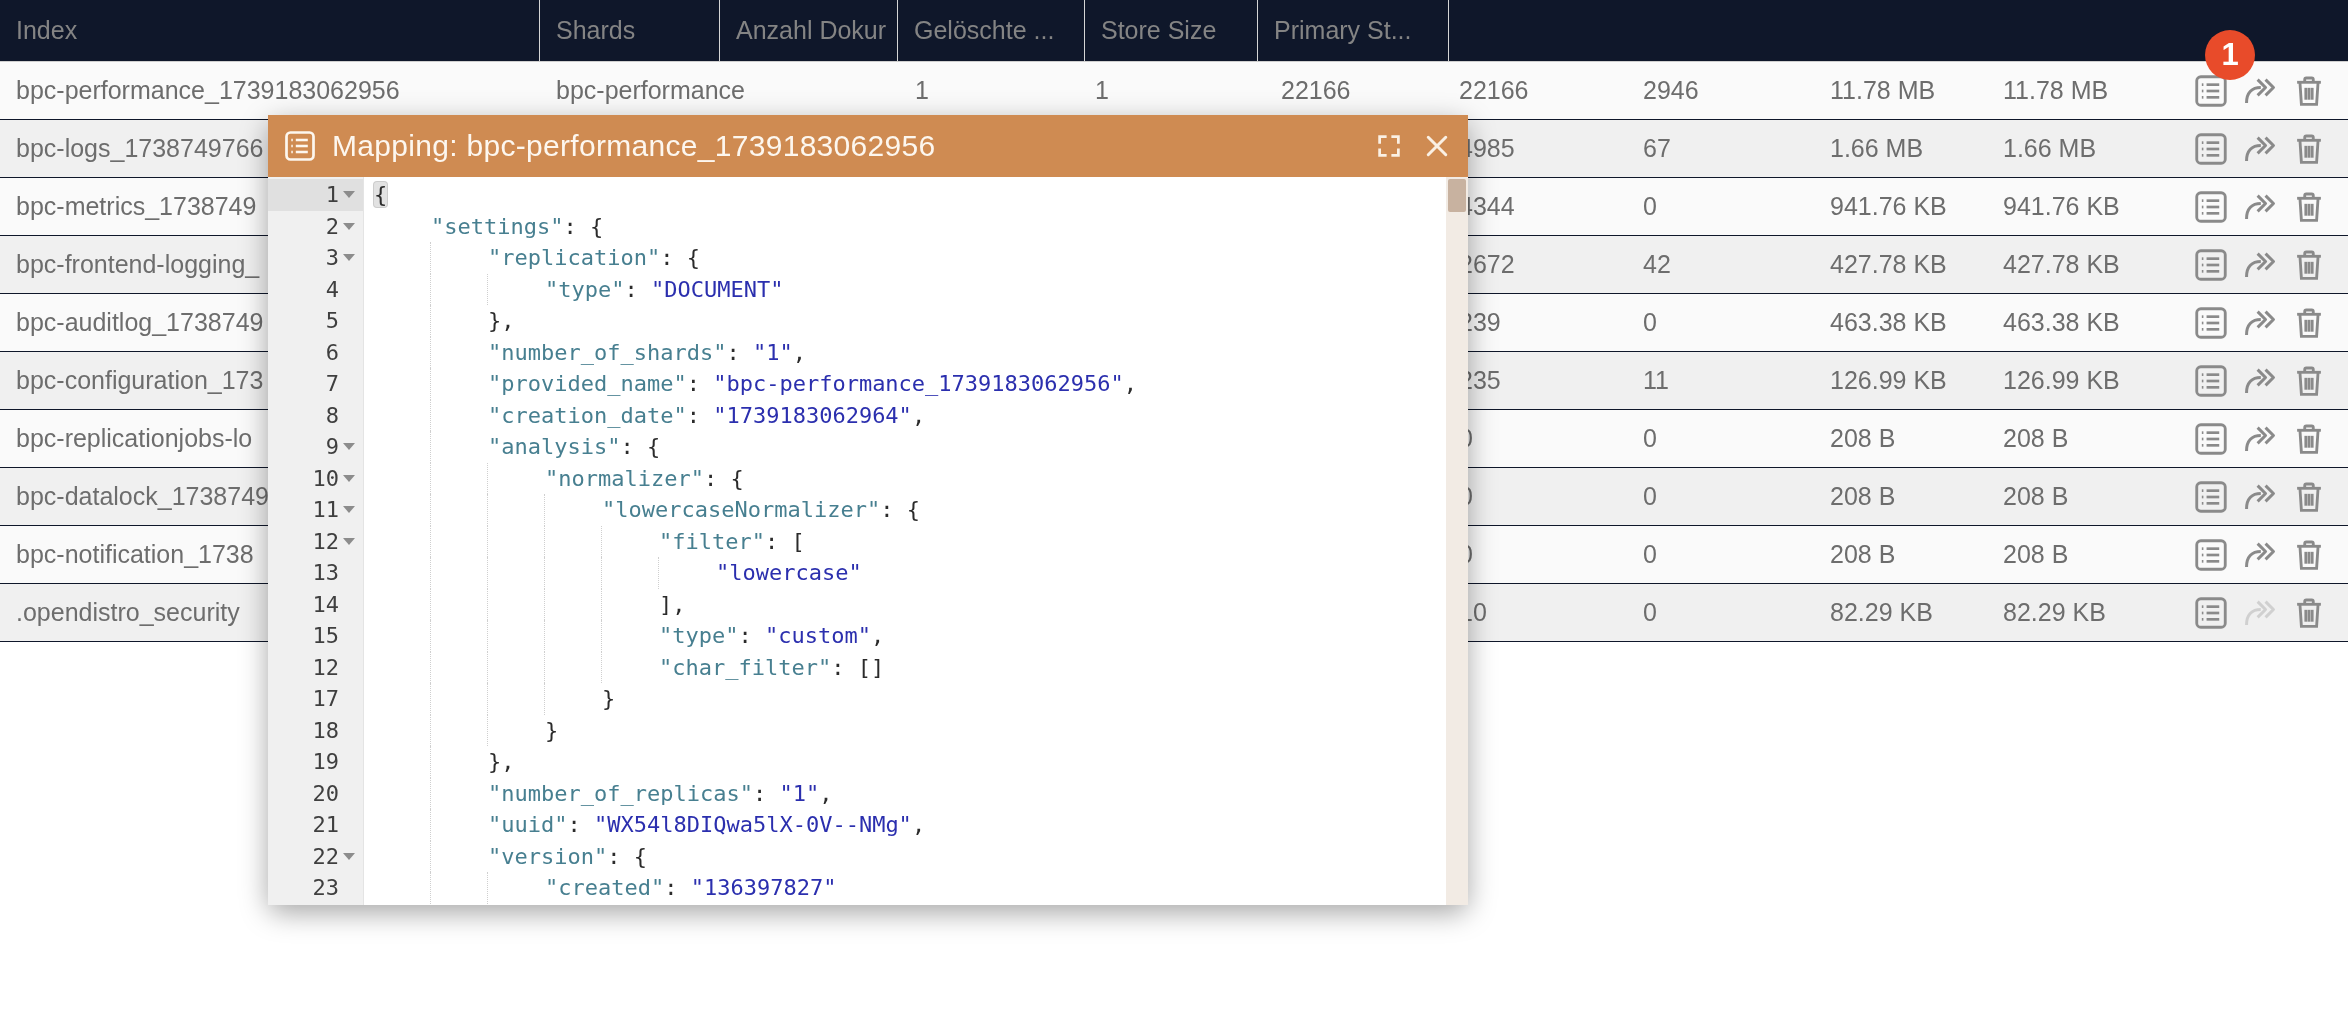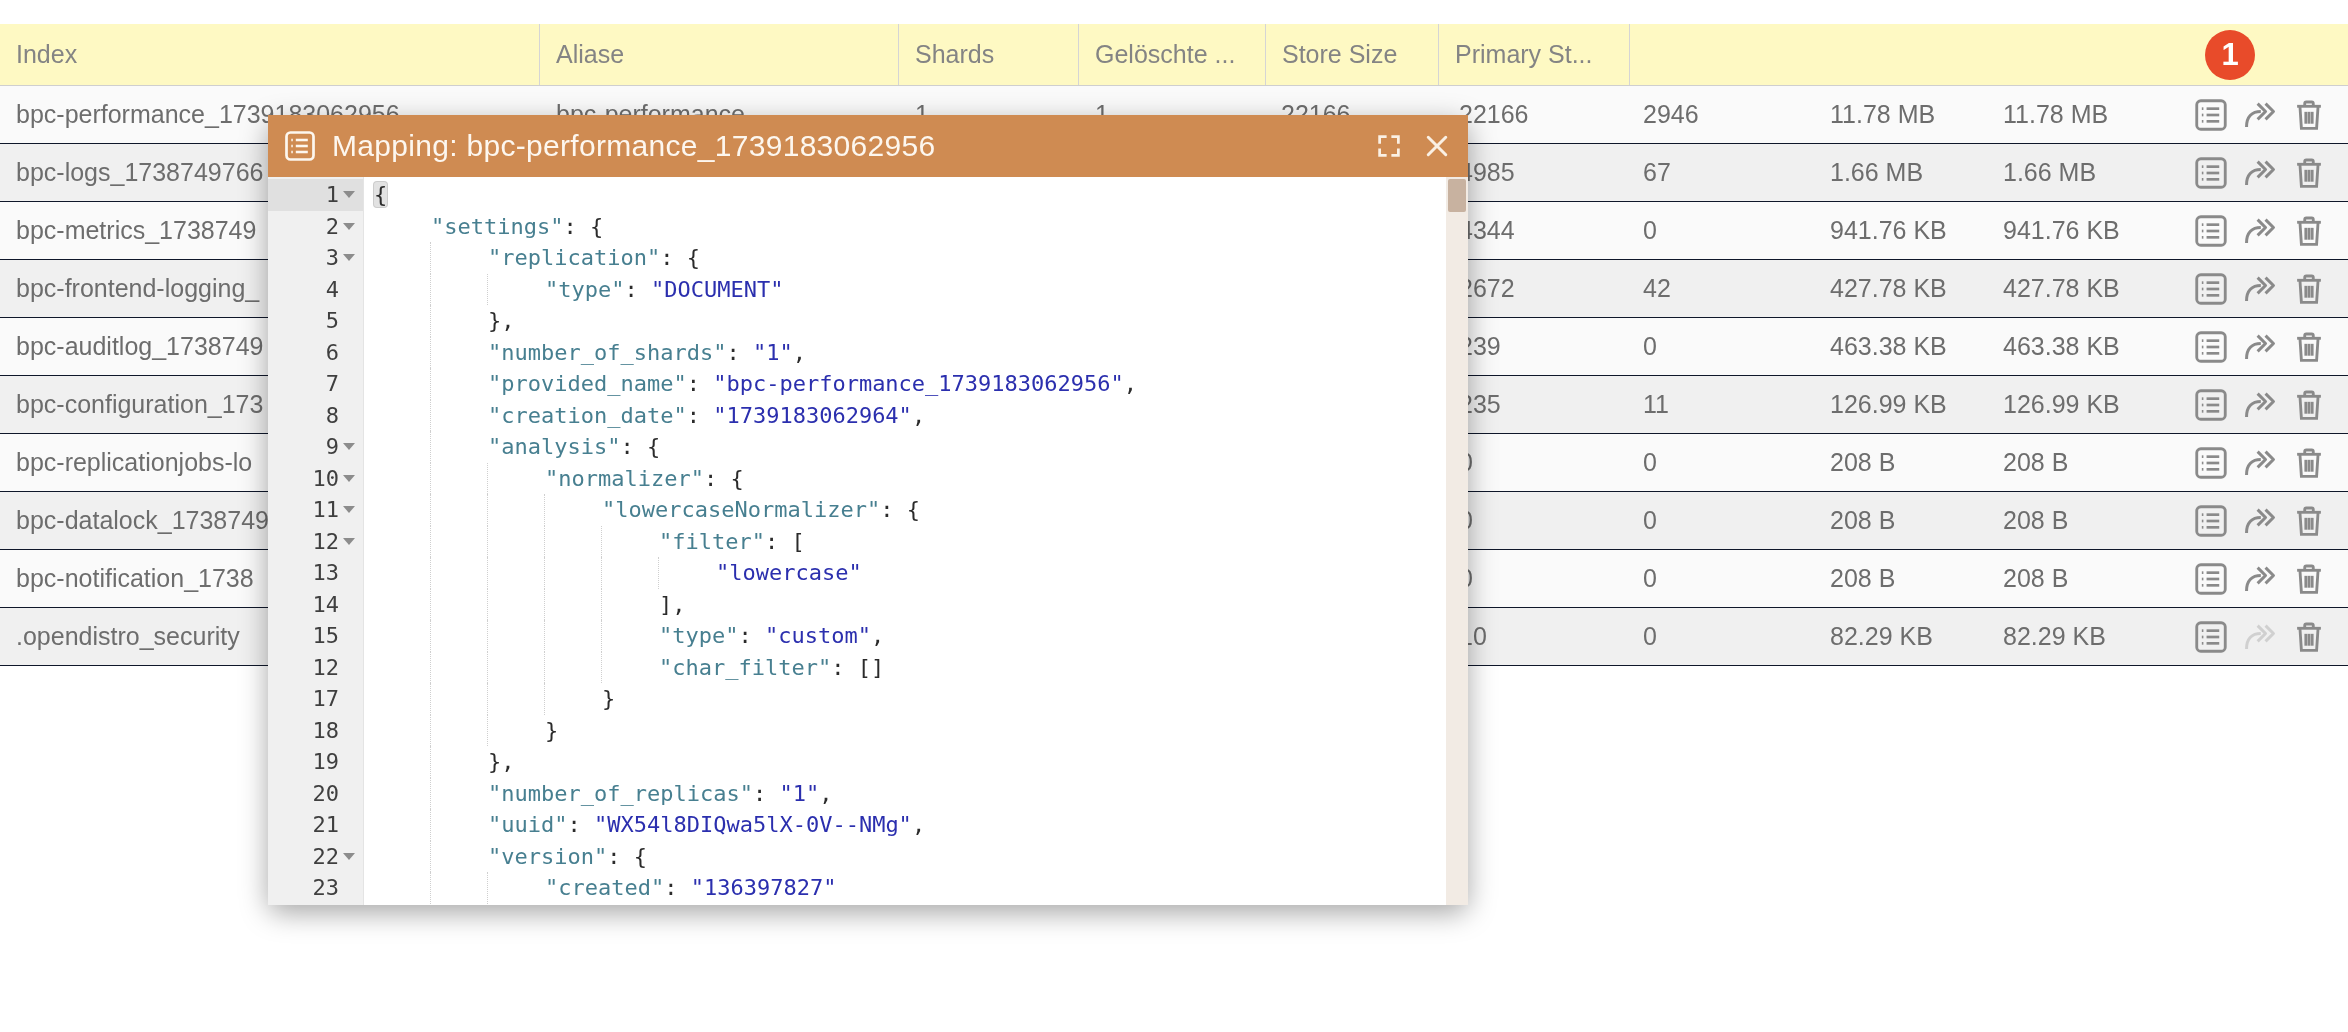--- a/index.html
+++ b/index.html
@@ -1,21 +1,21 @@
 <!DOCTYPE html>
 <html><head>
 <meta charset="utf-8">
 <style>
   * { margin:0; padding:0; box-sizing:border-box; }
   html,body { width:2348px; height:1032px; background:#fff; overflow:hidden;
               font-family:"Liberation Sans", sans-serif; }
 
   
   .table { position:absolute; left:0; top:0; width:2348px; }
-  .thead { display:flex; height:62px; background:#fef9c3; border-bottom:1px solid #cfcfcf;margin-top:24px; }
+  .thead { display:flex; height:62px; background:#0f172a; border-bottom:1px solid #cfcfcf; }
   .th { display:flex; align-items:center; padding-left:16px; font-size:25px; color:#848484;
         border-right:1px solid #d5d5d5; overflow:hidden; white-space:nowrap; }
   .th:last-child { border-right:none; }
   .tr { display:flex; height:58px; border-bottom:1px solid #0f172a; }
   .tr.odd  { background:#fafafa; }
   .tr.even { background:#f0f0f0; }
   .td { display:flex; align-items:center; padding-left:16px; font-size:25px; color:#6d6d6d;
         overflow:hidden; white-space:nowrap; }
   .c0{width:540px}.c1{width:359px}.c2{width:180px}.c3{width:186px}.c4{width:178px}
   .c5{width:184px}.c6{width:187px}.c7{width:173px}.c8{width:191px}.c9{width:170px}
@@ -100,22 +100,22 @@
       <line x1="19" y1="5" x2="5" y2="19"></line>
     </symbol>
   </defs>
 </svg>
 
 <div class="app">
 
   <div class="table">
     <div class="thead" id="thead">
         <div class="th c0">Index</div>
-        <div class="th c1">Aliase</div>
         <div class="th c2">Shards</div>
+        <div class="th c4">Anzahl Dokur</div>
         <div class="th c6">Gelöschte ...</div>
         <div class="th c7">Store Size</div>
         <div class="th c8">Primary St...</div>
         <div class="th c9"></div>
       </div>
     <div id="tbody">
         <div class="tr odd">
           <div class="td c0">bpc-performance_1739183062956</div>
           <div class="td c1">bpc-performance</div>
           <div class="td c2">1</div>

